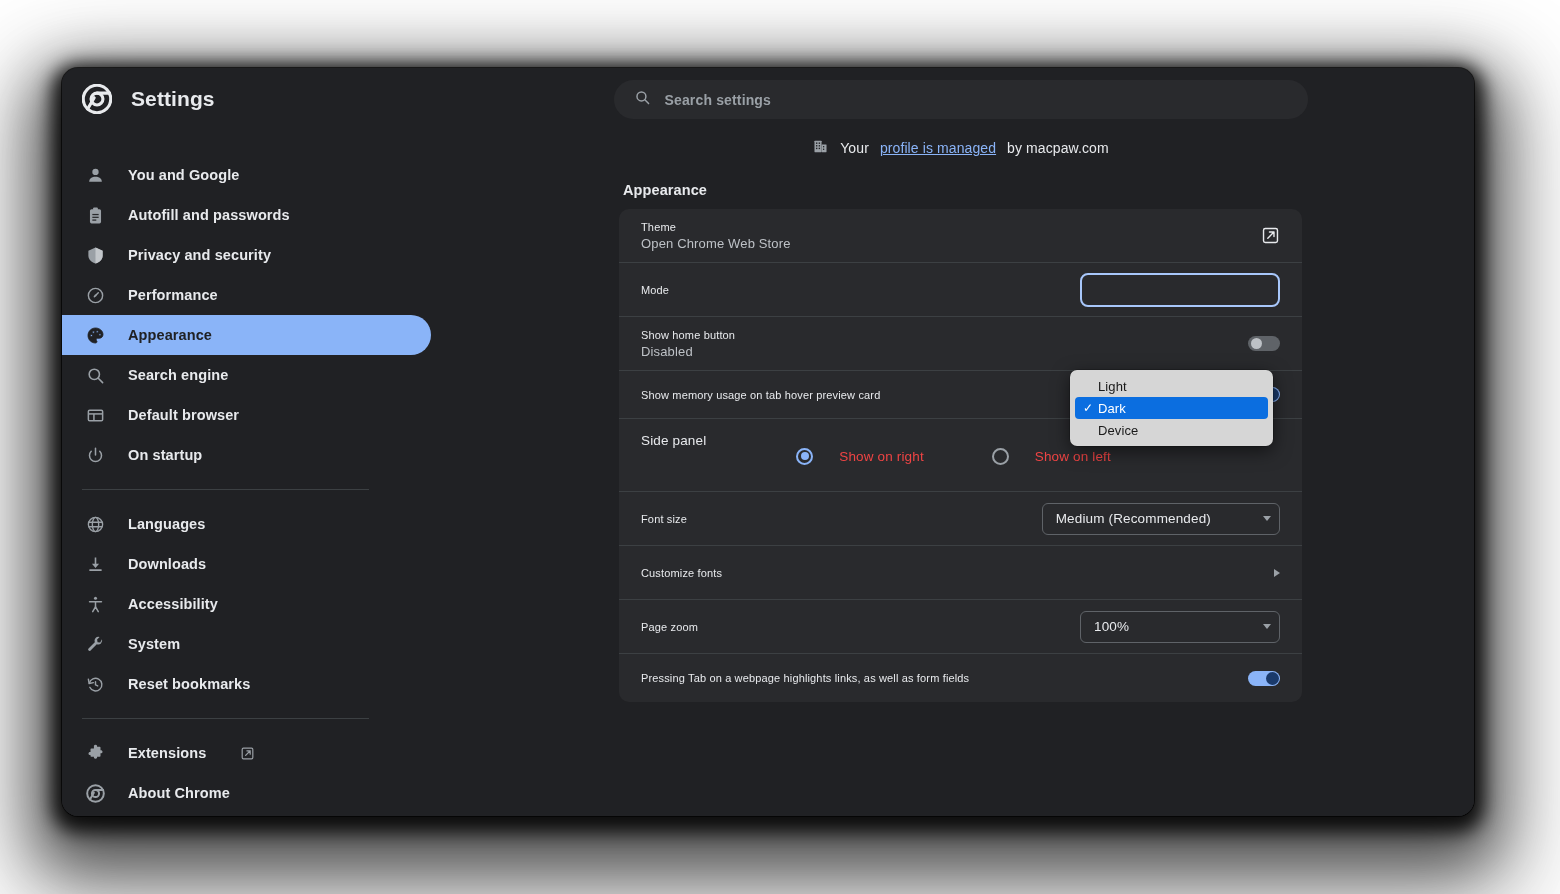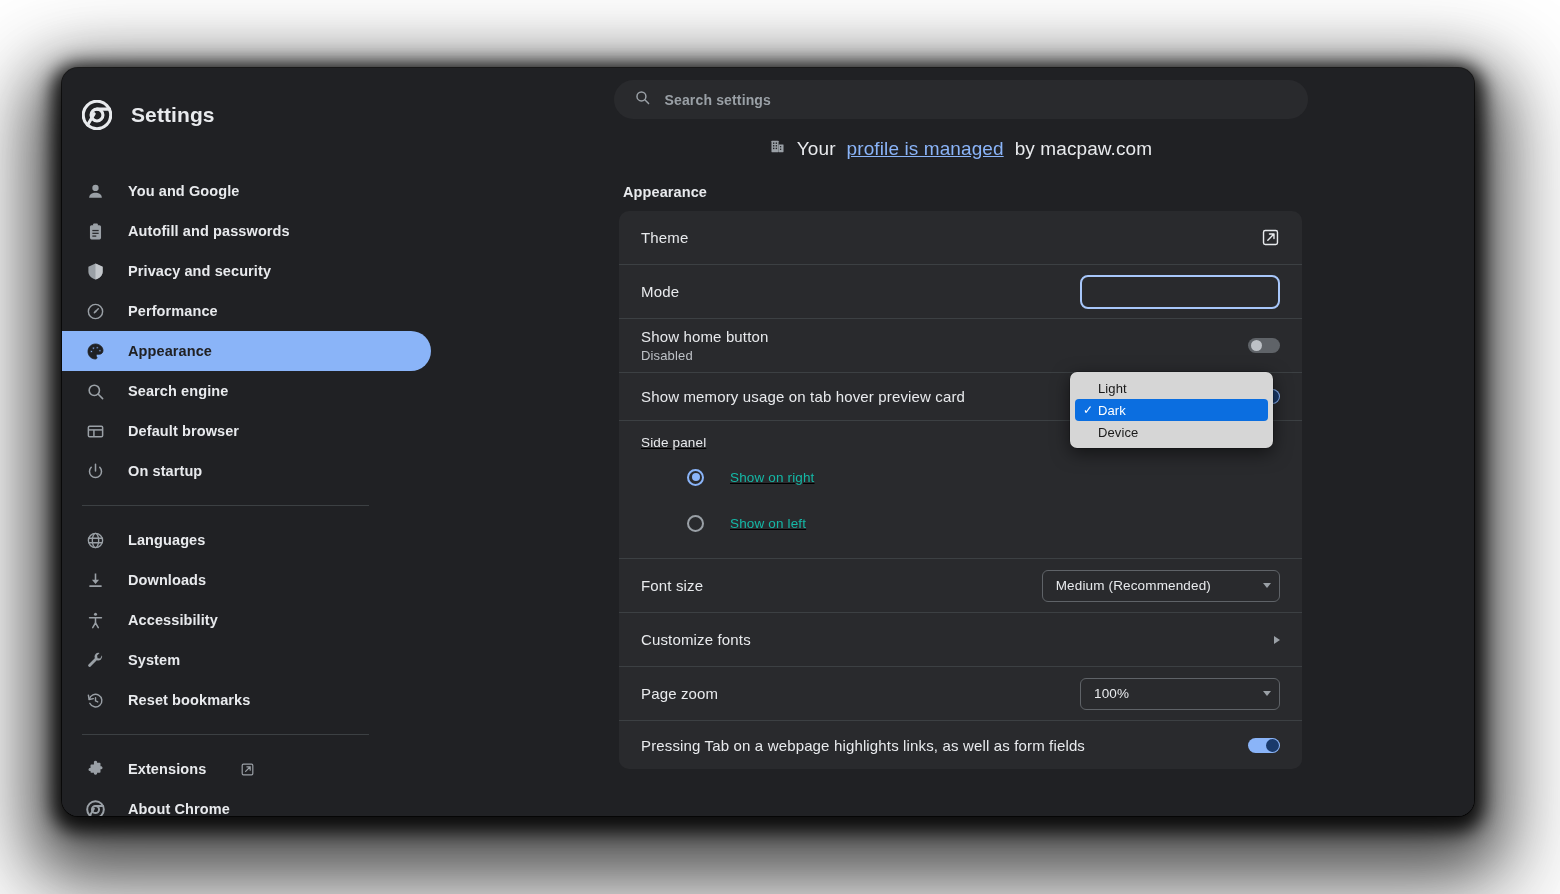--- a/index.html
+++ b/index.html
@@ -33,21 +33,21 @@
     border-radius: 16px;
     overflow: hidden;
     background: #202124;
     display: flex;
   }
 
   
   .sidebar {
     width: 385px;
     background: #202124;
-    padding-top: 16px;
+    padding-top: 0;
     flex: none;
     position: relative;
   }
   .brand {
     display: flex; align-items: center;
     height: 62px;
     padding-left: 20px;
     gap: 19px;
   }
   .chrome-logo { width: 30px; height: 30px; flex: none; }
@@ -108,21 +108,21 @@
     color: #9aa0a6;
     font-size: 14px;
     font-weight: 700;
     letter-spacing: 0.15px;
   }
 
   .managed {
     display: flex; align-items: center; justify-content: center;
     gap: 11px;
     margin-top: 19px;
-    font-size: 19px;
+    font-size: 14px;
     color: #e8eaed;
     letter-spacing: 0.1px;
   }
   .managed a {
     color: #8ab4f8;
     text-decoration: underline;
     cursor: pointer;
   }
 
   .section-title {
@@ -150,21 +150,21 @@
     min-height: 48px;
     padding: 0 22px;
     border-bottom: 1px solid #3c4043;
     position: relative;
   }
   .row:last-child { border-bottom: none; }
   .row.tall { min-height: 54px; }
   .row-text { flex: 1; display: flex; flex-direction: column; gap: 3px; }
   .row-label {
     color: #e8eaed;
-    font-size: 15px;
+    font-size: 11px;
     letter-spacing: 0.15px;
   }
   .row-sub {
     color: #bdc1c6;
     font-size: 13px;
     letter-spacing: 0.15px;
   }
 
   
   .toggle {
@@ -181,21 +181,21 @@
     background: #bdc1c6; top: 2px; left: 3px;
   }
   .toggle.on { background: #8ab4f8; }
   .toggle.on::after {
     content: ""; position: absolute;
     width: 13px; height: 13px; border-radius: 50%;
     background: #1a3a6b; top: 1px; right: 1px;
   }
 
   
-  .radio-block { display: flex; flex-direction: column; padding: 14px 0 12px 0; text-decoration: underline; }
+  .radio-block { display: flex; flex-direction: row; padding: 14px 0 12px 0; }
   .radio-head {
     color: #e8eaed; font-size: 13.5px; letter-spacing: 0.15px;
     padding: 0 22px 4px 22px;
   }
   .radio-row {
     display: flex; align-items: center; gap: 26px;
     height: 46px; padding-left: 68px;
     cursor: pointer;
   }
   .radio {
@@ -203,21 +203,21 @@
     border: 2px solid #9aa0a6;
     position: relative; flex: none;
   }
   .radio.checked { border-color: #8ab4f8; }
   .radio.checked::after {
     content: ""; position: absolute;
     width: 8px; height: 8px; border-radius: 50%;
     background: #8ab4f8;
     top: 2.5px; left: 2.5px;
   }
-  .radio-label { color: #14b8a6; font-size: 13.5px; letter-spacing: 0.15px; }
+  .radio-label { color: #ef4444; font-size: 13.5px; letter-spacing: 0.15px; }
 
   
   .select {
     min-width: 200px; height: 32px;
     background: transparent;
     border: 1px solid #5f6368;
     border-radius: 6px;
     display: flex; align-items: center; justify-content: space-between;
     padding: 0 8px 0 13px;
     cursor: pointer;
@@ -511,20 +511,21 @@
 
       <div class="content-col">
 
         <div class="section-title">Appearance</div>
 
         <div class="card">
 
           <div class="row tall">
             <div class="row-text">
               <span class="row-label">Theme</span>
+              <span class="row-sub">Open Chrome Web Store</span>
             </div>
             <span class="ext-ico">
               <svg width="19" height="19" viewBox="0 0 24 24" fill="none" stroke="#e8eaed" stroke-width="1.8">
                 <rect x="3.2" y="3.2" width="17.6" height="17.6" rx="2.2"></rect>
                 <path d="M8.6 15.4 L16 8 M10.7 7.6 H16.4 V13.3" stroke-linecap="round" stroke-linejoin="round"></path>
               </svg>
             </span>
           </div>
 
           <div class="row tall">

